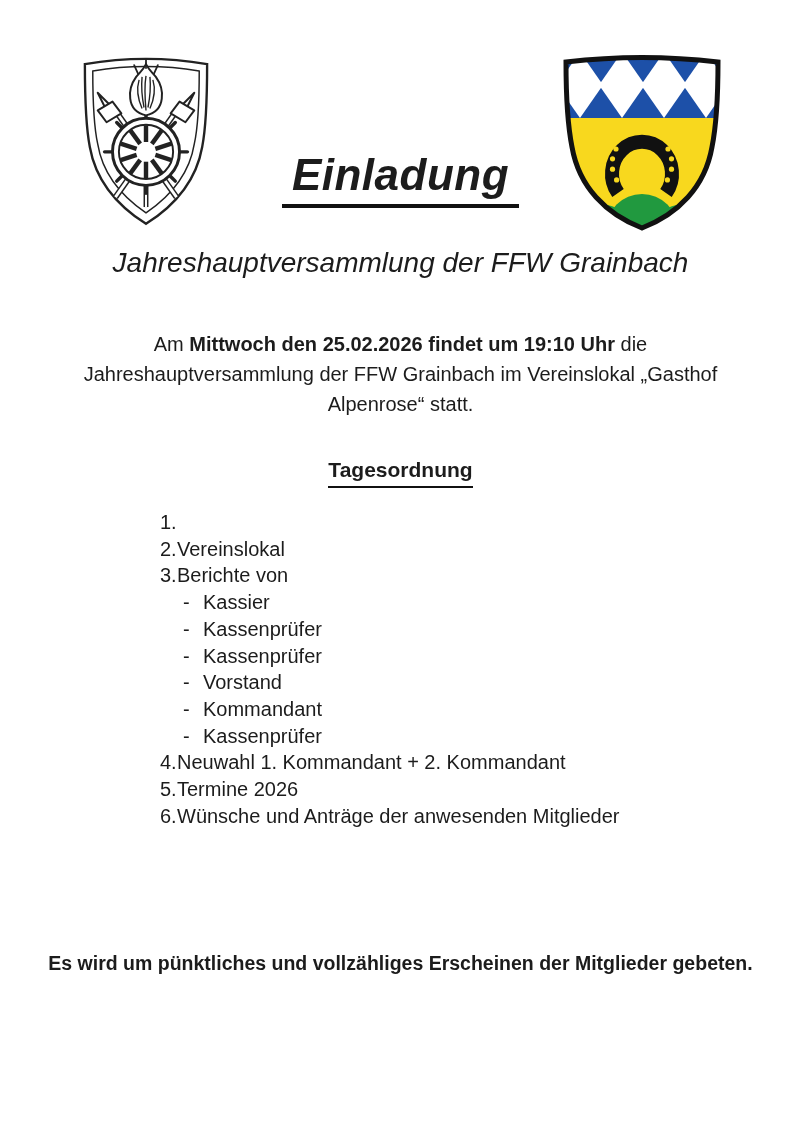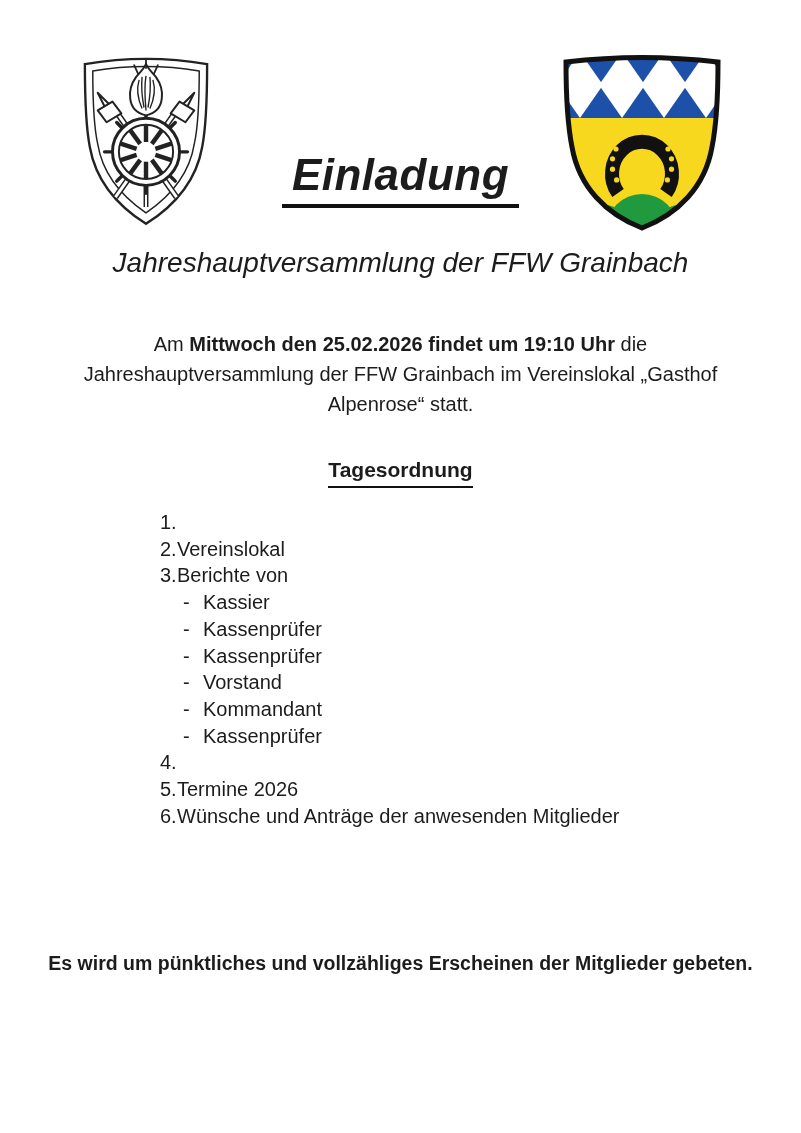--- a/index.html
+++ b/index.html
@@ -202,20 +202,21 @@
     <div class="row sub">
       <span class="marker">-</span>
       <span class="label">Kommandant</span>
     </div>
     <div class="row sub">
       <span class="marker">-</span>
       <span class="label">Kassenprüfer</span>
     </div>
     <div class="row">
       <span class="marker">4.</span>
+      <span class="label">Neuwahl 1. Kommandant + 2. Kommandant</span>
     </div>
     <div class="row">
       <span class="marker">5.</span>
       <span class="label">Termine 2026</span>
     </div>
     <div class="row">
       <span class="marker">6.</span>
       <span class="label">Wünsche und Anträge der anwesenden Mitglieder</span>
     </div>
   </div>

